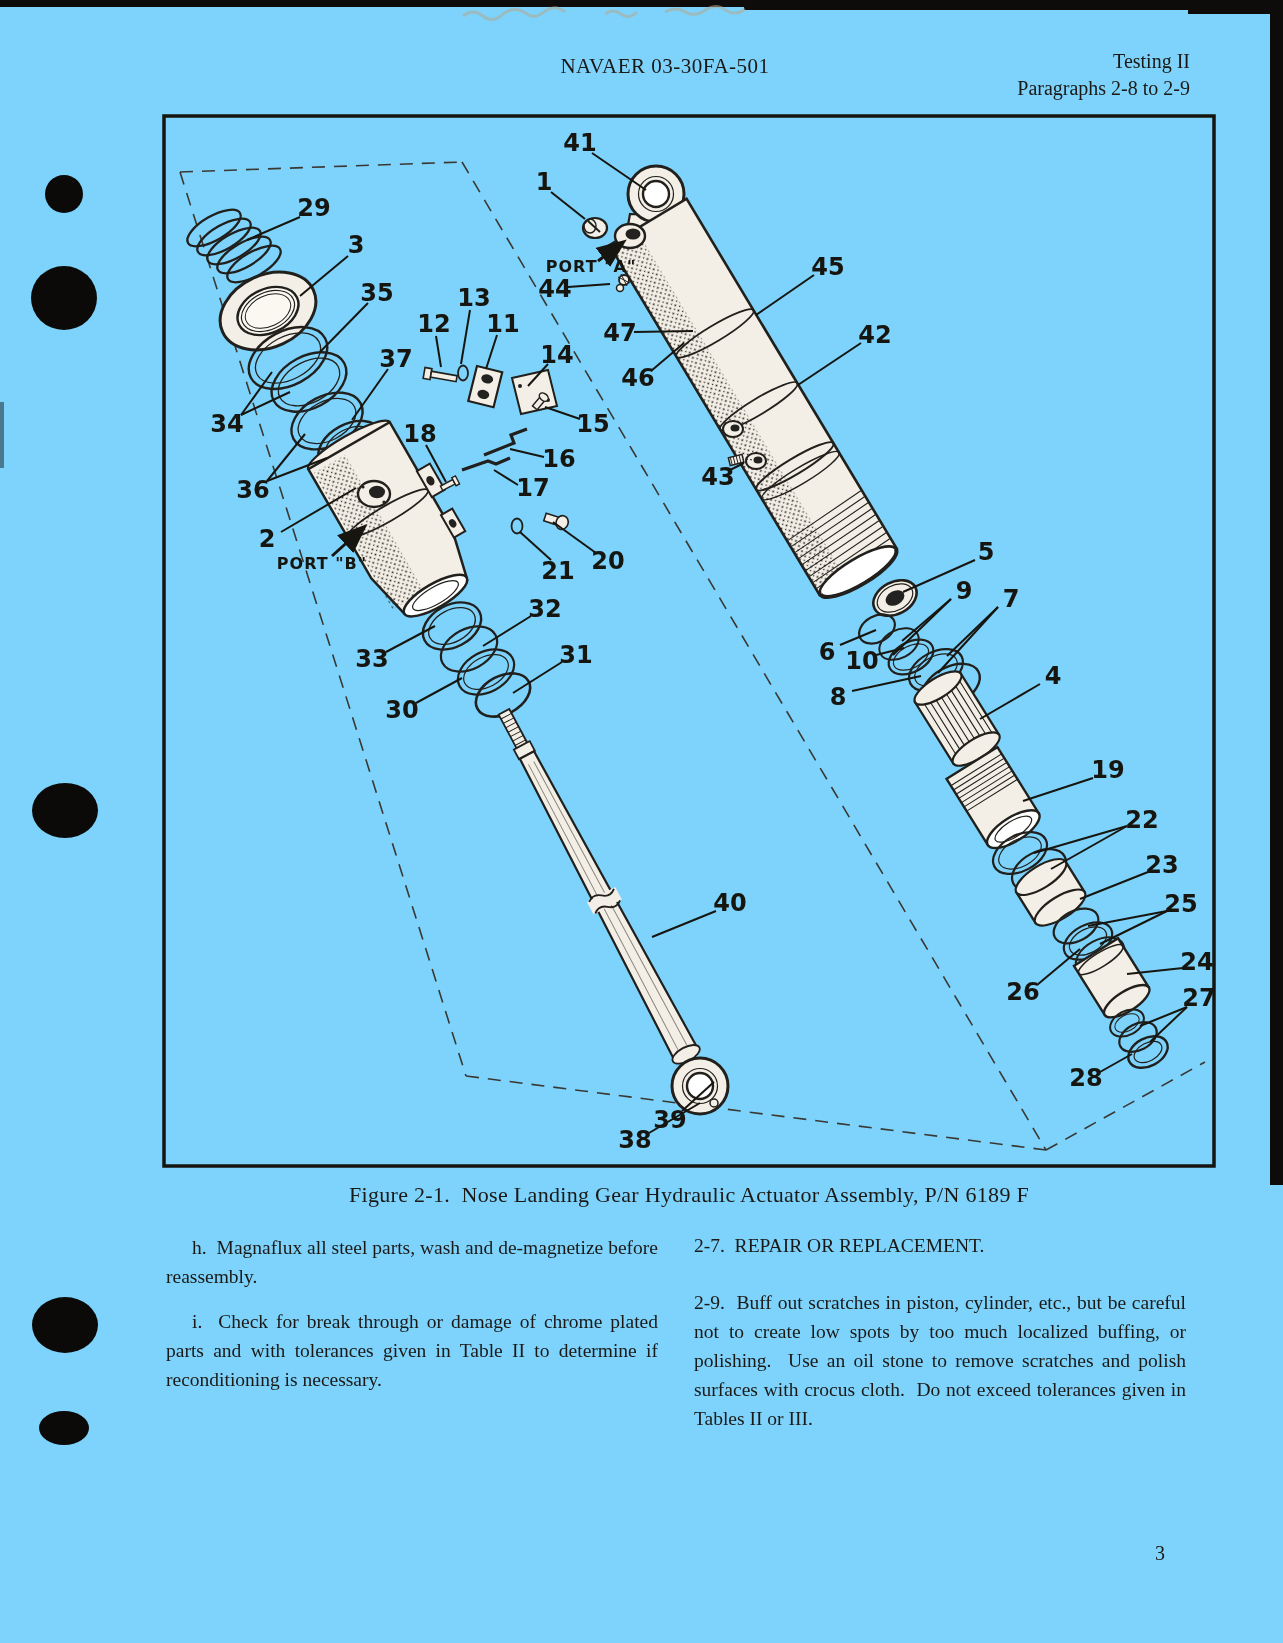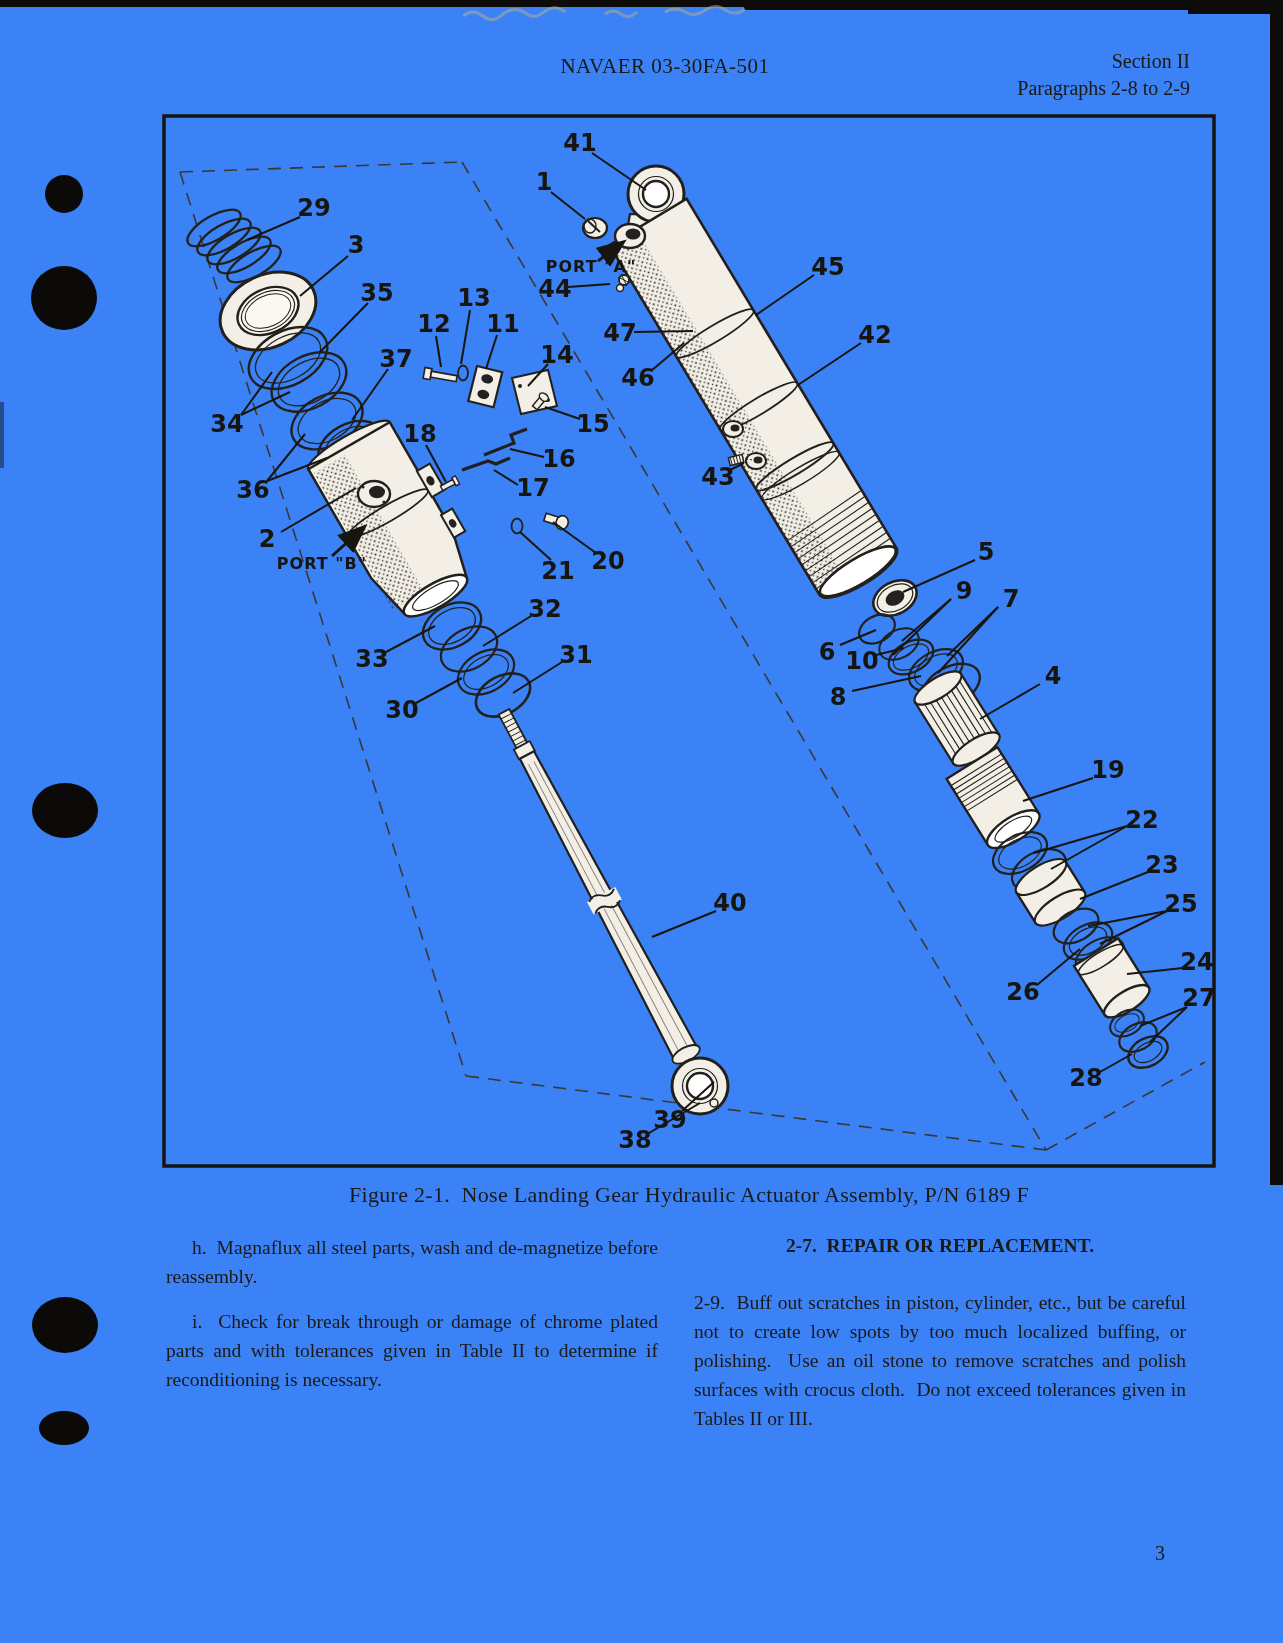--- a/index.html
+++ b/index.html
@@ -1,37 +1,37 @@
 <!DOCTYPE html>
 <html><head>
 <meta charset="utf-8">
 <style>
   html,body{margin:0;padding:0;background:#777;}
-  .page{position:relative;width:1283px;height:1643px;background:#3b82f6;overflow:hidden;
+  .page{position:relative;width:1283px;height:1643px;background:#7dd3fc;overflow:hidden;
         font-family:"Liberation Serif",serif;color:#1b1916;}
   
   .bar{position:absolute;background:#0d0c0a;}
   .smudge{position:absolute;opacity:.55;}
   .punch{position:absolute;background:#0b0a08;border-radius:50%;}
   
   .hdr-center{position:absolute;top:54px;left:400px;width:530px;text-align:center;
               font-size:21px;letter-spacing:.5px;}
   .hdr-right{position:absolute;top:48px;left:790px;width:400px;text-align:right;
              font-size:20px;line-height:27px;}
   
   .figwrap{position:absolute;left:0;top:0;}
   .caption{position:absolute;top:1182px;left:164px;width:1050px;text-align:center;
            font-size:22px;letter-spacing:.3px;}
   
   .col{position:absolute;top:1225px;width:492px;font-size:19.5px;line-height:29px;}
   .col-left{left:166px;}
   .col-right{left:694px;}
   .col p{margin:8px 0 16px 0;text-align:justify;}
   .col p.ind{text-indent:26px;}
-  .col p.head{margin:6px 0 16px 0;text-align:center;font-weight:bold;}
+  .col p.head{margin:6px 0 16px 0;text-align:left;}
   .pagenum{position:absolute;left:1140px;top:1542px;width:40px;text-align:center;font-size:20px;}
   svg text.callout{font-family:"DejaVu Sans",sans-serif;font-weight:700;font-size:24px;fill:#17150f;}
   svg text.portlbl{font-family:"DejaVu Sans",sans-serif;font-weight:700;font-size:16px;
                    letter-spacing:1px;fill:#17150f;}
 </style>
 </head>
 <body>
 
 <div class="page">
 
@@ -47,21 +47,21 @@
   </svg>
 
   <div class="punch" style="left:45px;top:175px;width:38px;height:38px;"></div>
   <div class="punch" style="left:31px;top:266px;width:66px;height:64px;"></div>
   <div class="punch" style="left:32px;top:783px;width:66px;height:55px;"></div>
   <div class="punch" style="left:32px;top:1297px;width:66px;height:56px;"></div>
   <div class="punch" style="left:39px;top:1411px;width:50px;height:34px;"></div>
 
   <div class="hdr-center">NAVAER 03-30FA-501</div>
   <div class="hdr-right">
-    <div>Section II</div>
+    <div>Testing II</div>
     <div>Paragraphs 2-8 to 2-9</div>
   </div>
 
   <div class="figwrap">
   <svg id="fig-svg" width="1283" height="1643" viewBox="0 0 1283 1643">
     <defs>
       <pattern id="sp" width="6" height="6" patternUnits="userSpaceOnUse">
         <circle cx="1.5" cy="1.6" r="1" fill="#2a2620"></circle>
         <circle cx="4.5" cy="4.3" r=".8" fill="#2a2620"></circle>
       </pattern>

